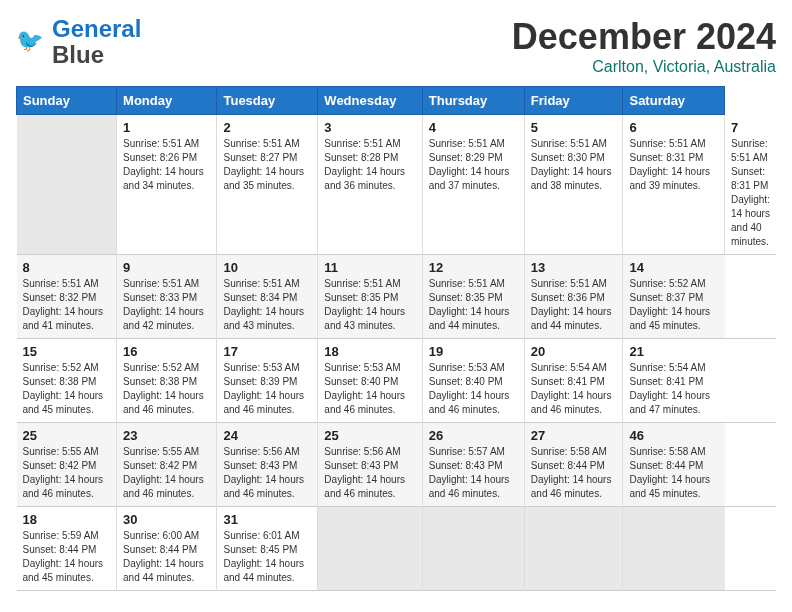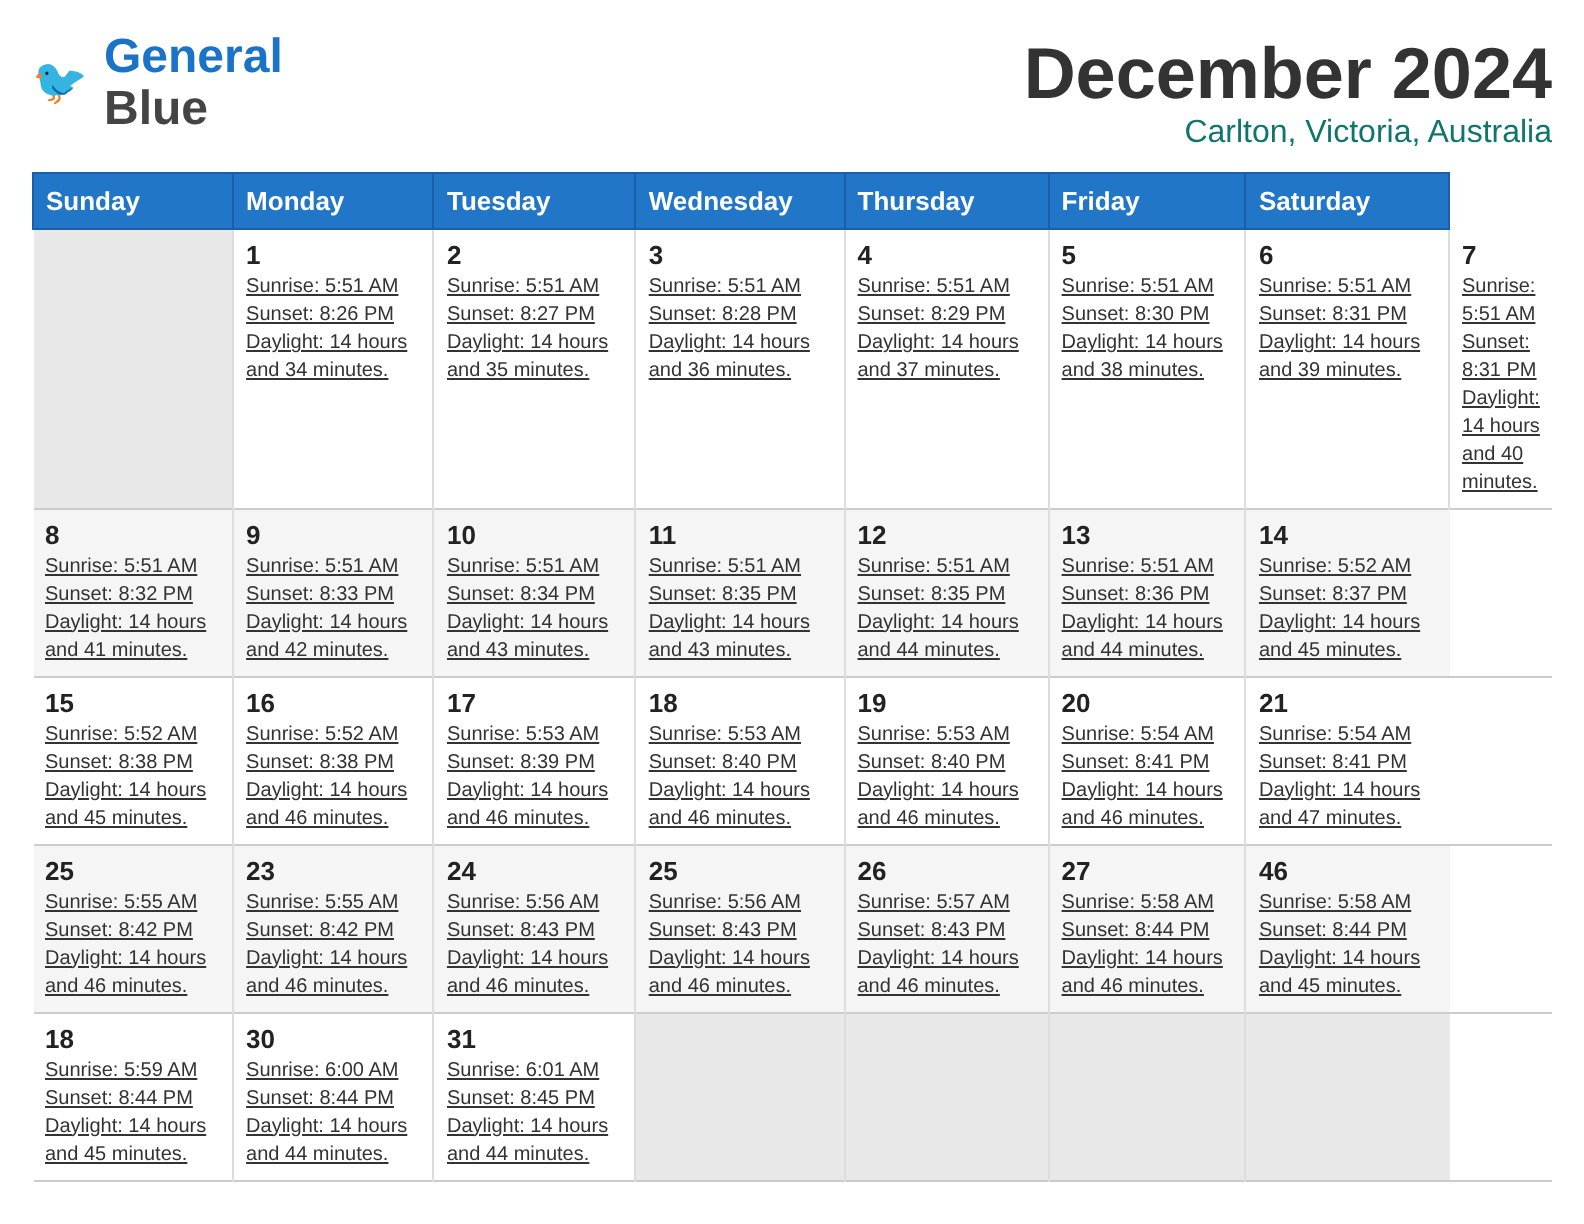--- a/index.html
+++ b/index.html
@@ -84,21 +84,20 @@
       font-size: 13px;
       font-weight: bold;
       color: #222;
       display: block;
       margin-bottom: 2px;
     }
     .day-info {
       font-size: 10px;
       color: #333;
       line-height: 1.4;
-      text-decoration: underline;
     }
     .empty-cell {
       background: #e8e8e8;
     }
   </style>
 </head>
 <body>
 
 <div class="header-area">
   <div class="logo">

